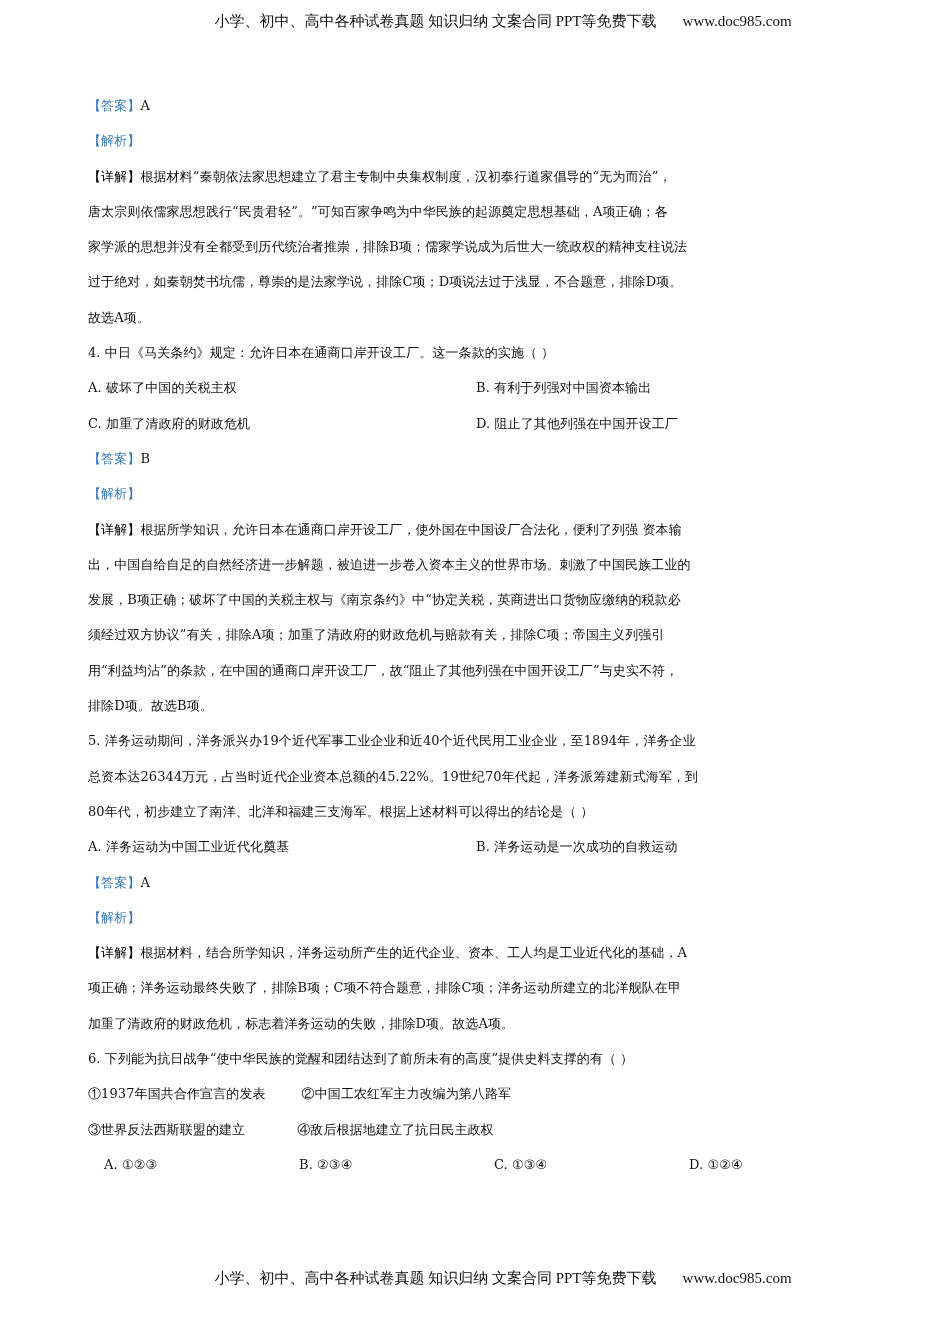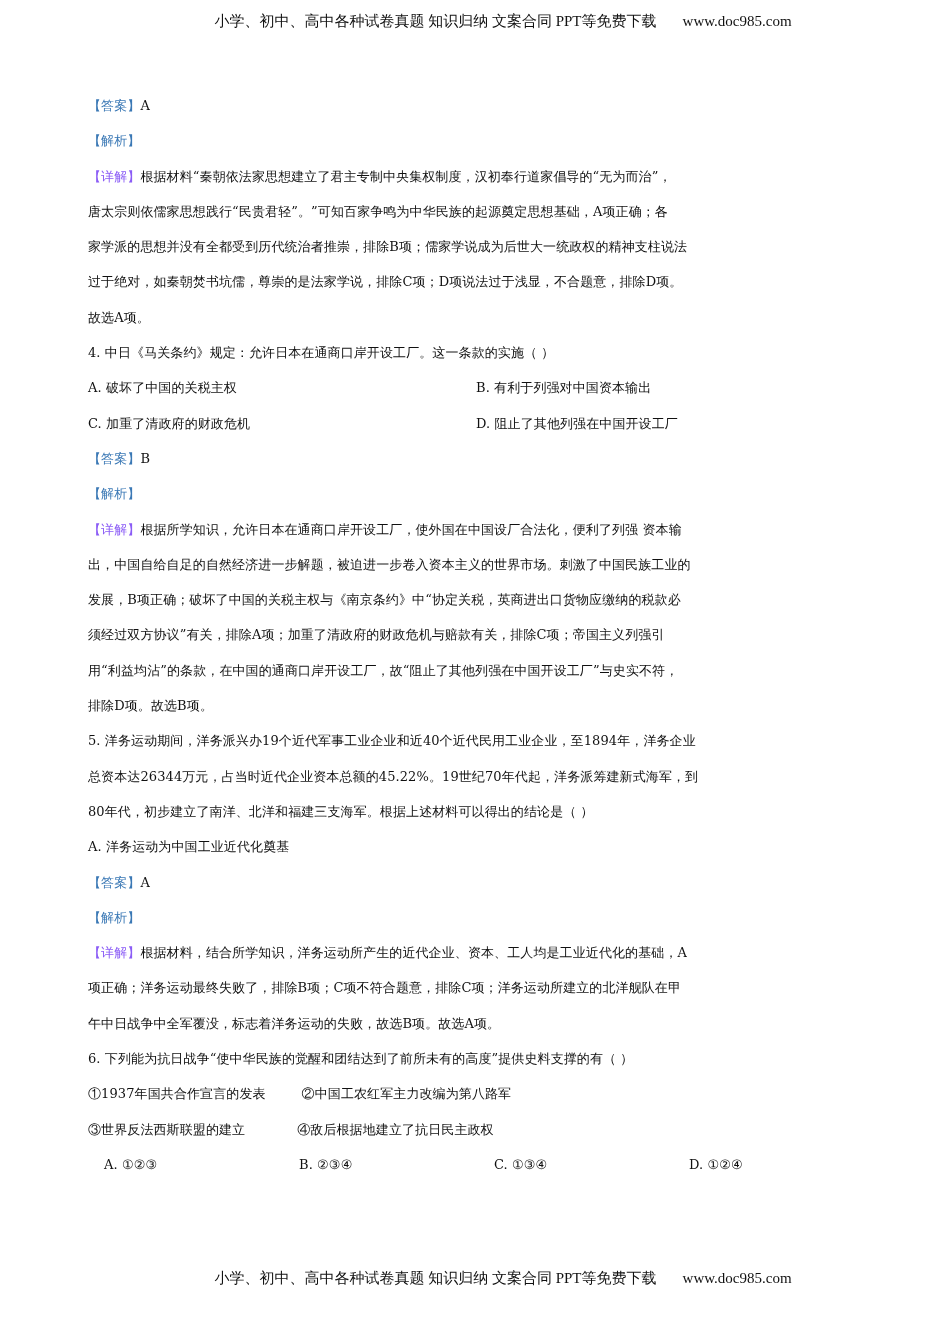--- a/index.html
+++ b/index.html
@@ -16,21 +16,21 @@
   }
   .header { top: 12px; }
   .footer { top: 1269px; }
   .header .url, .footer .url { margin-left: 26px; }
   .content { position: absolute; left: 88px; top: 88px; width: 780px; }
   .line {
     font-size: 13px; line-height: 35.3px; height: 35.3px;
     white-space: nowrap; letter-spacing: 0.1px;
   }
   .tag { color: #3a78b5; }
-  .tag-black { color: #8b5cf6; }
+  .tag-black { color: #000000; }
   .opts { display: flex; }
   .opts .opt2 { width: 388px; }
   .opts .opt4 { width: 194px; margin-left: 16px; }
   .indent-gap { display: inline-block; width: 36px; }
 </style>
 </head>
 <body>
 
 <div class="header">
   <span>小学、初中、高中各种试卷真题  知识归纳  文案合同  PPT等免费下载</span><span class="url">www.doc985.com</span>
@@ -62,26 +62,27 @@
   <div class="line">发展，B项正确；破坏了中国的关税主权与《南京条约》中“协定关税，英商进出口货物应缴纳的税款必</div>
   <div class="line">须经过双方协议”有关，排除A项；加重了清政府的财政危机与赔款有关，排除C项；帝国主义列强引</div>
   <div class="line">用“利益均沾”的条款，在中国的通商口岸开设工厂，故“阻止了其他列强在中国开设工厂”与史实不符，</div>
   <div class="line">排除D项。故选B项。</div>
 
   <div class="line">5. 洋务运动期间，洋务派兴办19个近代军事工业企业和近40个近代民用工业企业，至1894年，洋务企业</div>
   <div class="line">总资本达26344万元，占当时近代企业资本总额的45.22%。19世纪70年代起，洋务派筹建新式海军，到</div>
   <div class="line">80年代，初步建立了南洋、北洋和福建三支海军。根据上述材料可以得出的结论是（    ）</div>
   <div class="line opts">
     <span class="opt2">A. 洋务运动为中国工业近代化奠基</span>
+    <span class="opt2">B. 洋务运动是一次成功的自救运动</span>
   </div>
   <div class="line"><span class="tag">【答案】</span><span>A</span></div>
   <div class="line"><span class="tag">【解析】</span></div>
   <div class="line"><span class="tag-black">【详解】</span><span>根据材料，结合所学知识，洋务运动所产生的近代企业、资本、工人均是工业近代化的基础，A</span></div>
   <div class="line">项正确；洋务运动最终失败了，排除B项；C项不符合题意，排除C项；洋务运动所建立的北洋舰队在甲</div>
-  <div class="line">午中日战争中全军覆没，标志着洋务运动的失败，故选B项。故选A项。</div>
+  <div class="line">加重了清政府的财政危机，标志着洋务运动的失败，排除D项。故选A项。</div>
 
   <div class="line">6. 下列能为抗日战争“使中华民族的觉醒和团结达到了前所未有的高度”提供史料支撑的有（    ）</div>
   <div class="line">
     <span>①1937年国共合作宣言的发表</span><span class="indent-gap"></span><span>②中国工农红军主力改编为第八路军</span>
   </div>
   <div class="line">
     <span>③世界反法西斯联盟的建立</span><span class="indent-gap" style="width:52px"></span><span>④敌后根据地建立了抗日民主政权</span>
   </div>
   <div class="line opts">
     <span class="opt4">A. ①②③</span>

